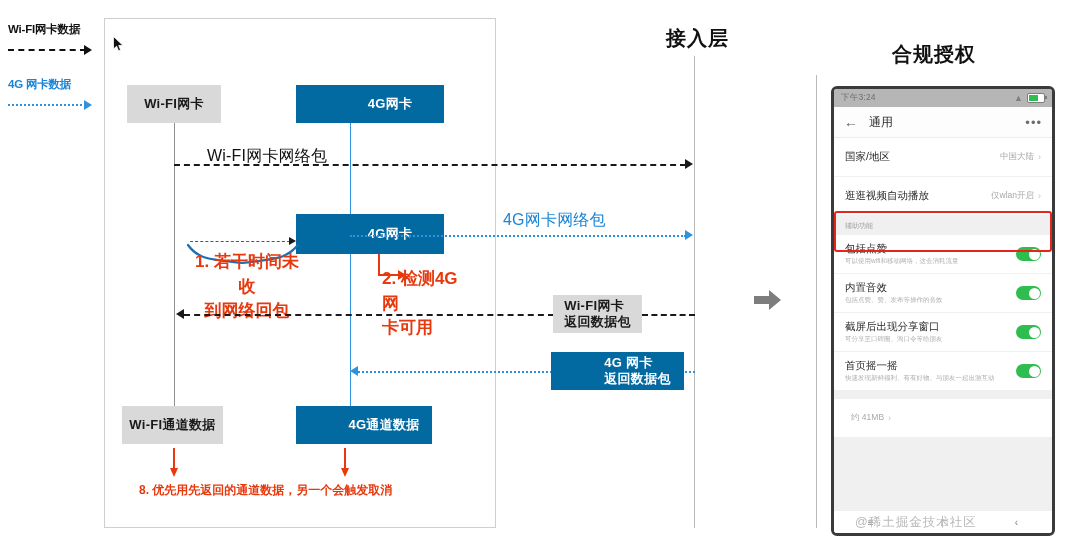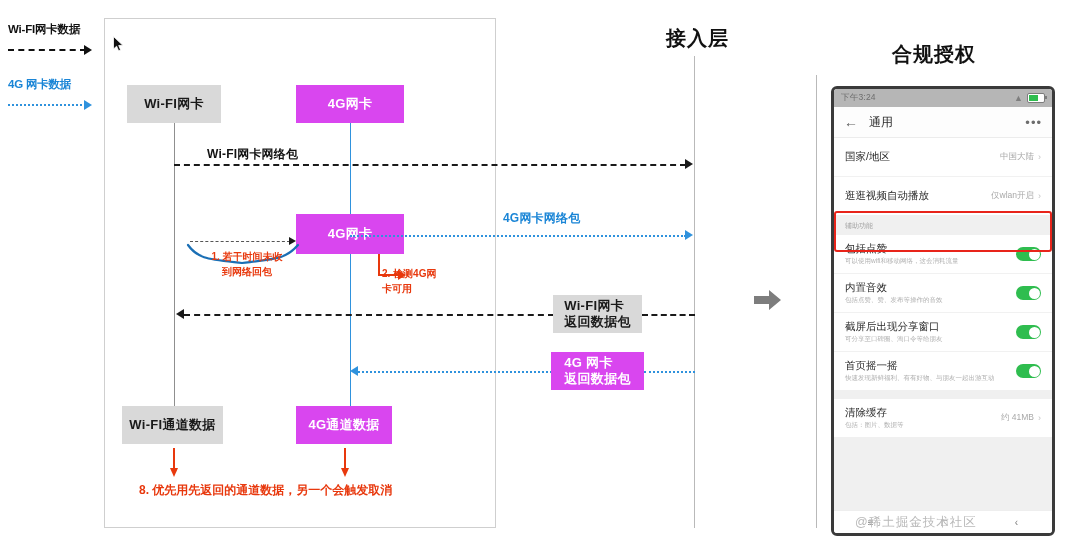--- a/index.html
+++ b/index.html
@@ -42,21 +42,21 @@
   #life-wifi{left:174px;top:121px;height:285px;background:#8f8f8f;}
   #life-4g-a{left:350px;top:121px;height:93px;background:#2f92dd;}
   #life-4g-b{left:350px;top:253px;height:153px;background:#2f92dd;}
 
   
   .node{
     position:absolute;display:flex;align-items:center;justify-content:center;
     font-size:13px;font-weight:bold;letter-spacing:.3px;text-align:left;line-height:1.25;
   }
   .node.grey{background:#d9d9d9;color:#1a1a1a;}
-  .node.blue{background:#d946ef;color:#ffffff;}
+  .node.blue{background:#0369a1;color:#ffffff;padding-left:40px;}
   #node-wifi-nic{left:127px;top:85px;width:94px;height:38px;}
   #node-4g-nic-top{left:296px;top:85px;width:108px;height:38px;}
   #node-4g-nic-mid{left:296px;top:214px;width:108px;height:40px;}
   #node-wifi-chan{left:122px;top:406px;width:101px;height:38px;}
   #node-4g-chan{left:296px;top:406px;width:96px;height:38px;}
 
   
   #box-wifi-ret{left:553px;top:295px;width:89px;height:38px;}
   #box-4g-ret{left:551px;top:352px;width:93px;height:38px;}
 
@@ -95,29 +95,29 @@
   #flow-4g-ret-l .arrow-l.blue{left:0;}
   #flow-4g-ret-r{left:644px;top:371px;width:51px;}
   #flow-4g-ret-r .ln{width:51px;}
 
   
   #flow-timeout{left:190px;top:241px;width:108px;}
   #flow-timeout .ln{width:100px;border-top:1px dashed #555;}
   #flow-timeout .arrow-r{left:99px;top:-4px;border-top-width:4px;border-bottom-width:4px;border-left-width:7px;}
 
   
-  .flow-label{position:absolute;font-size:12px;font-weight:bold;letter-spacing:.2px;white-space:nowrap;}
+  .flow-label{position:absolute;font-size:16px;font-weight:normal;letter-spacing:.2px;white-space:nowrap;}
   #lbl-wifi-pkt{left:207px;top:146px;color:#111;}
   #lbl-4g-pkt{left:503px;top:210px;color:#1a85d6;}
 
   
   #brace{left:186px;top:243px;}
 
   
-  .red-note{position:absolute;font-size:10px;font-weight:bold;color:#e8380d;line-height:1.45;}
+  .red-note{position:absolute;font-size:17px;font-weight:bold;color:#e8380d;line-height:1.45;}
   #note1{left:192px;top:250px;width:110px;text-align:center;}
   #note2{left:382px;top:267px;width:82px;}
   #note3{left:139px;top:482px;font-size:12px;white-space:nowrap;}
 
   
   #elbow-v{left:378px;top:254px;width:2px;height:22px;background:#e8380d;}
   #elbow-h{left:378px;top:274px;width:22px;height:2px;background:#e8380d;}
   #elbow-head{left:398px;top:270px;width:0;height:0;
     border-top:5px solid transparent;border-bottom:5px solid transparent;border-left:8px solid #e8380d;}
 
@@ -365,24 +365,20 @@
         <span class="sw">
             <i></i>
           </span>
       </div>
     </div>
 
     <div class="gap"></div>
 
     <div class="grp">
       <div class="row">
-        <div class="texts">
-          <div class="t1">清除缓存</div>
-          <div class="t2">包括：图片、数据等</div>
-        </div>
         <span class="val">约 41MB</span>
         <span class="chev">›</span>
       </div>
     </div>
 
   </div>
 
   <div id="navbar">
     <span>≡</span>
     <span>□</span>

